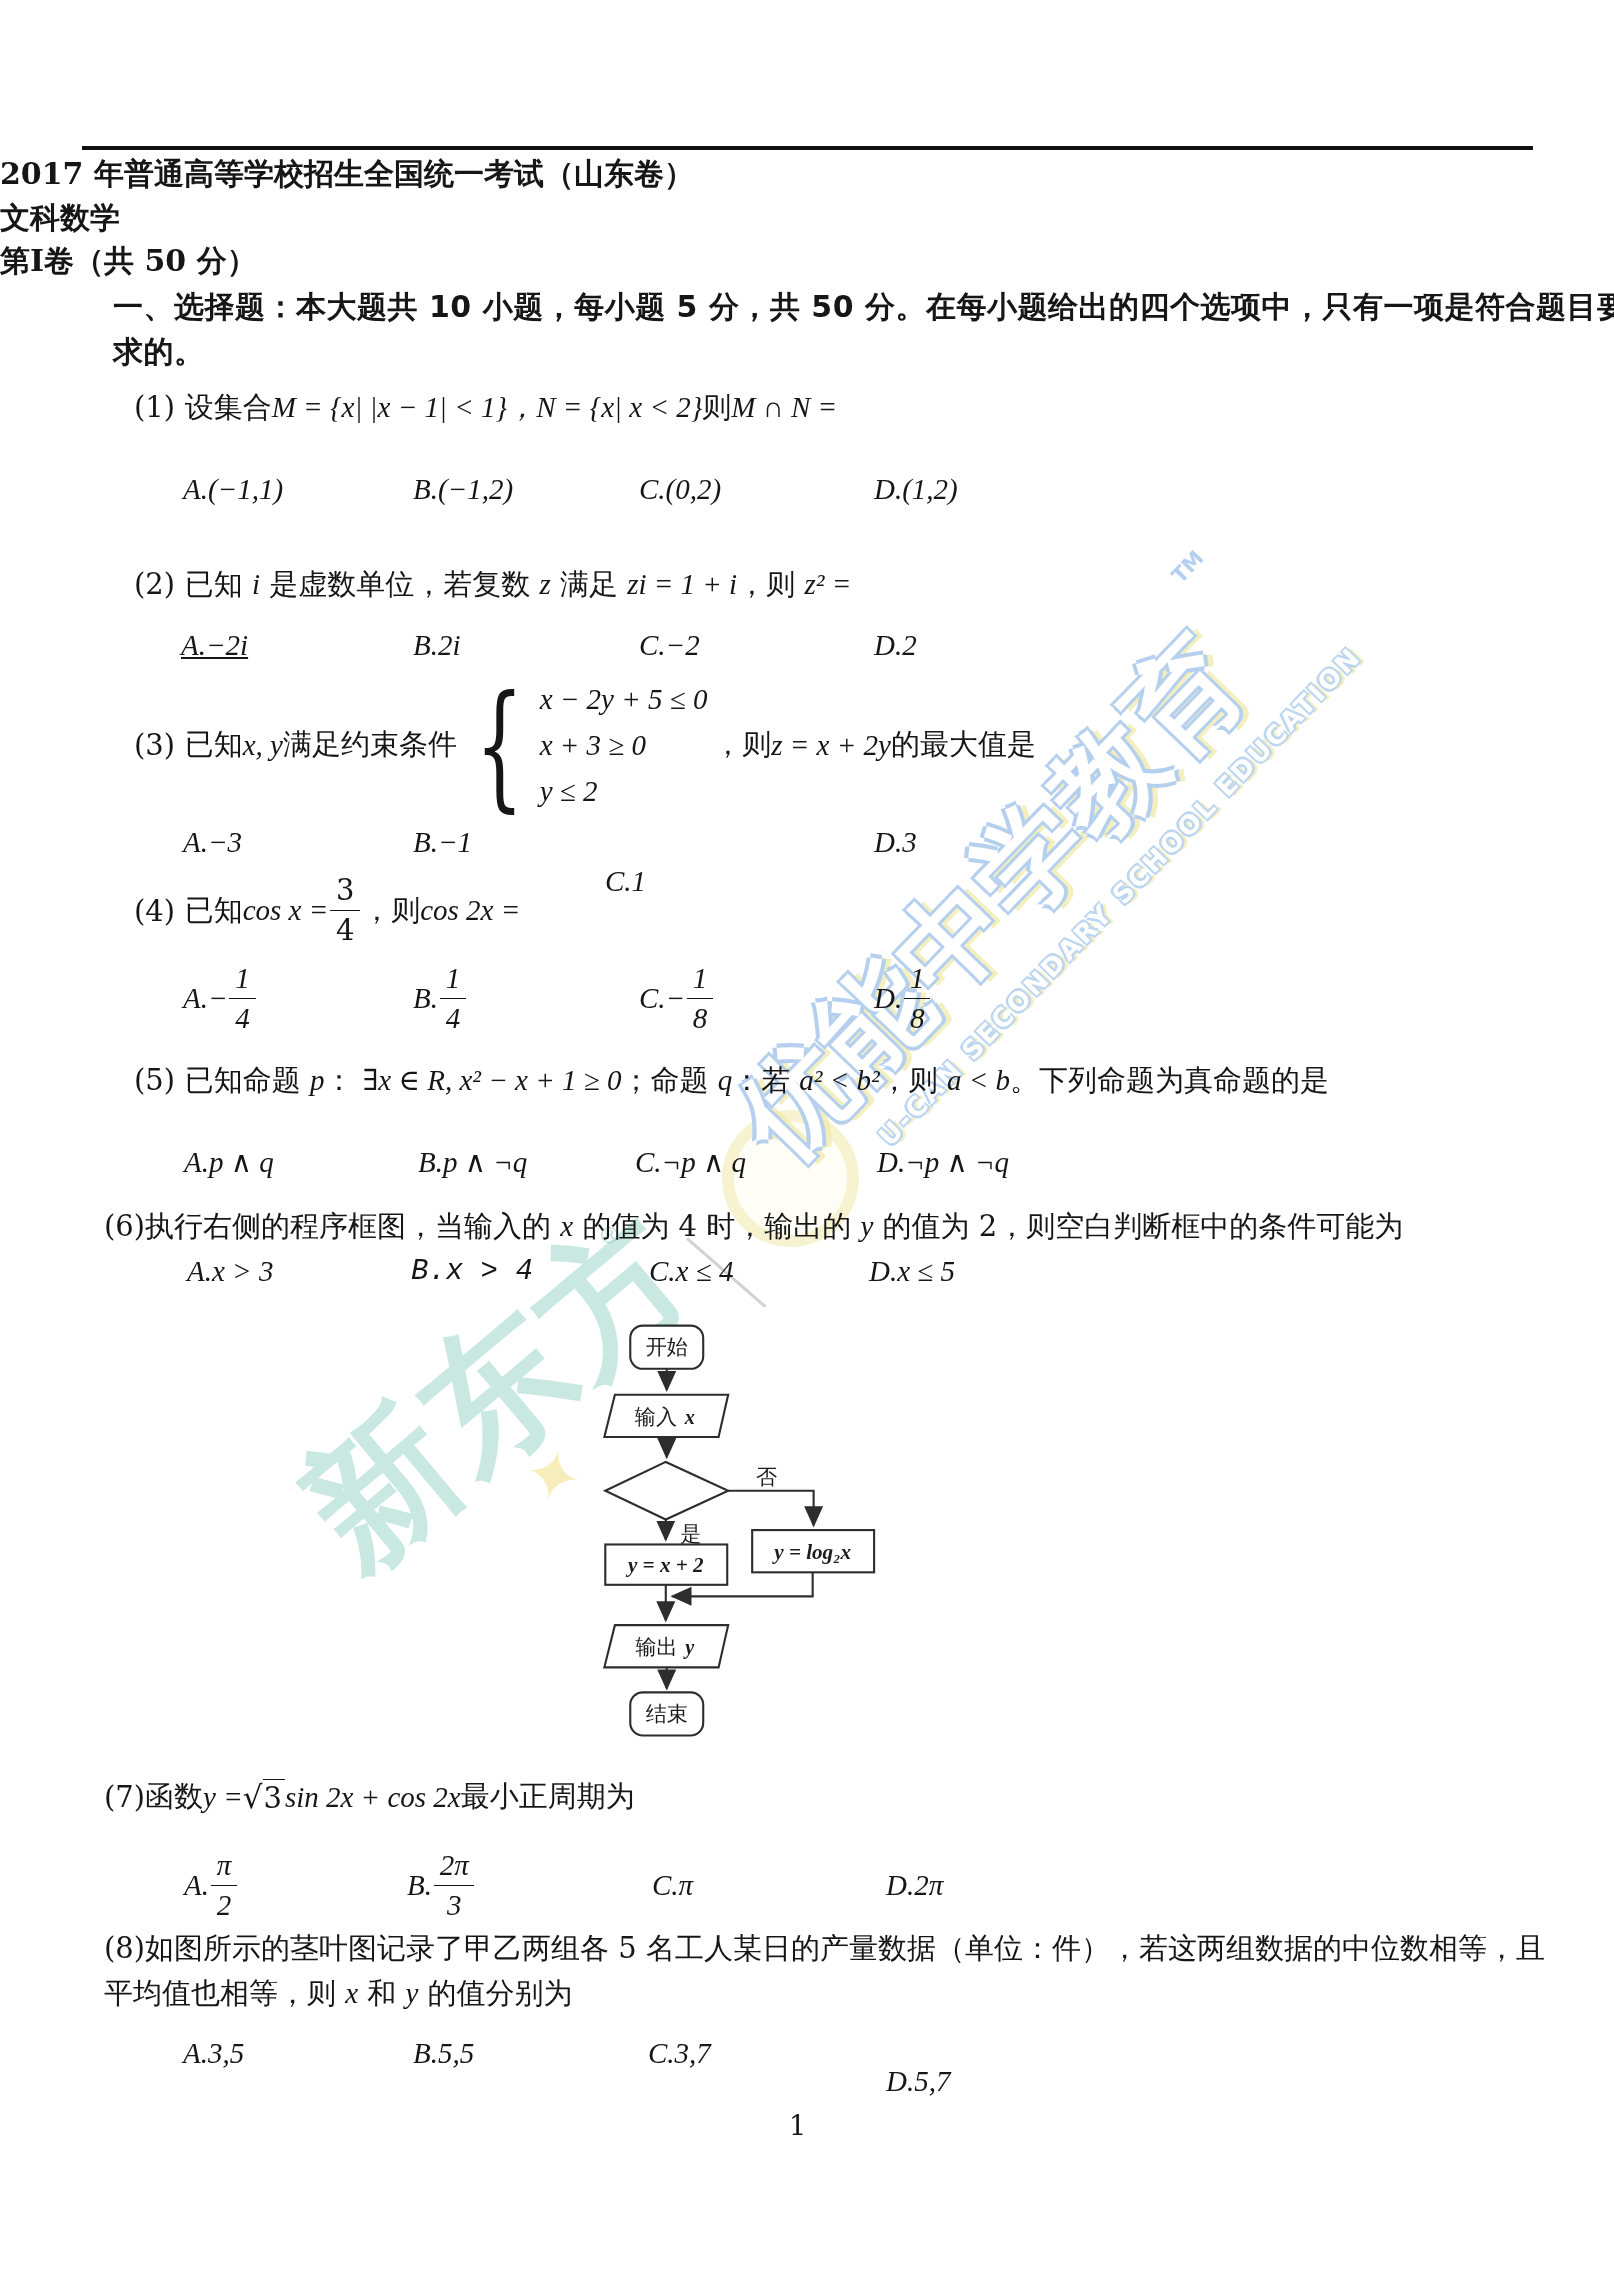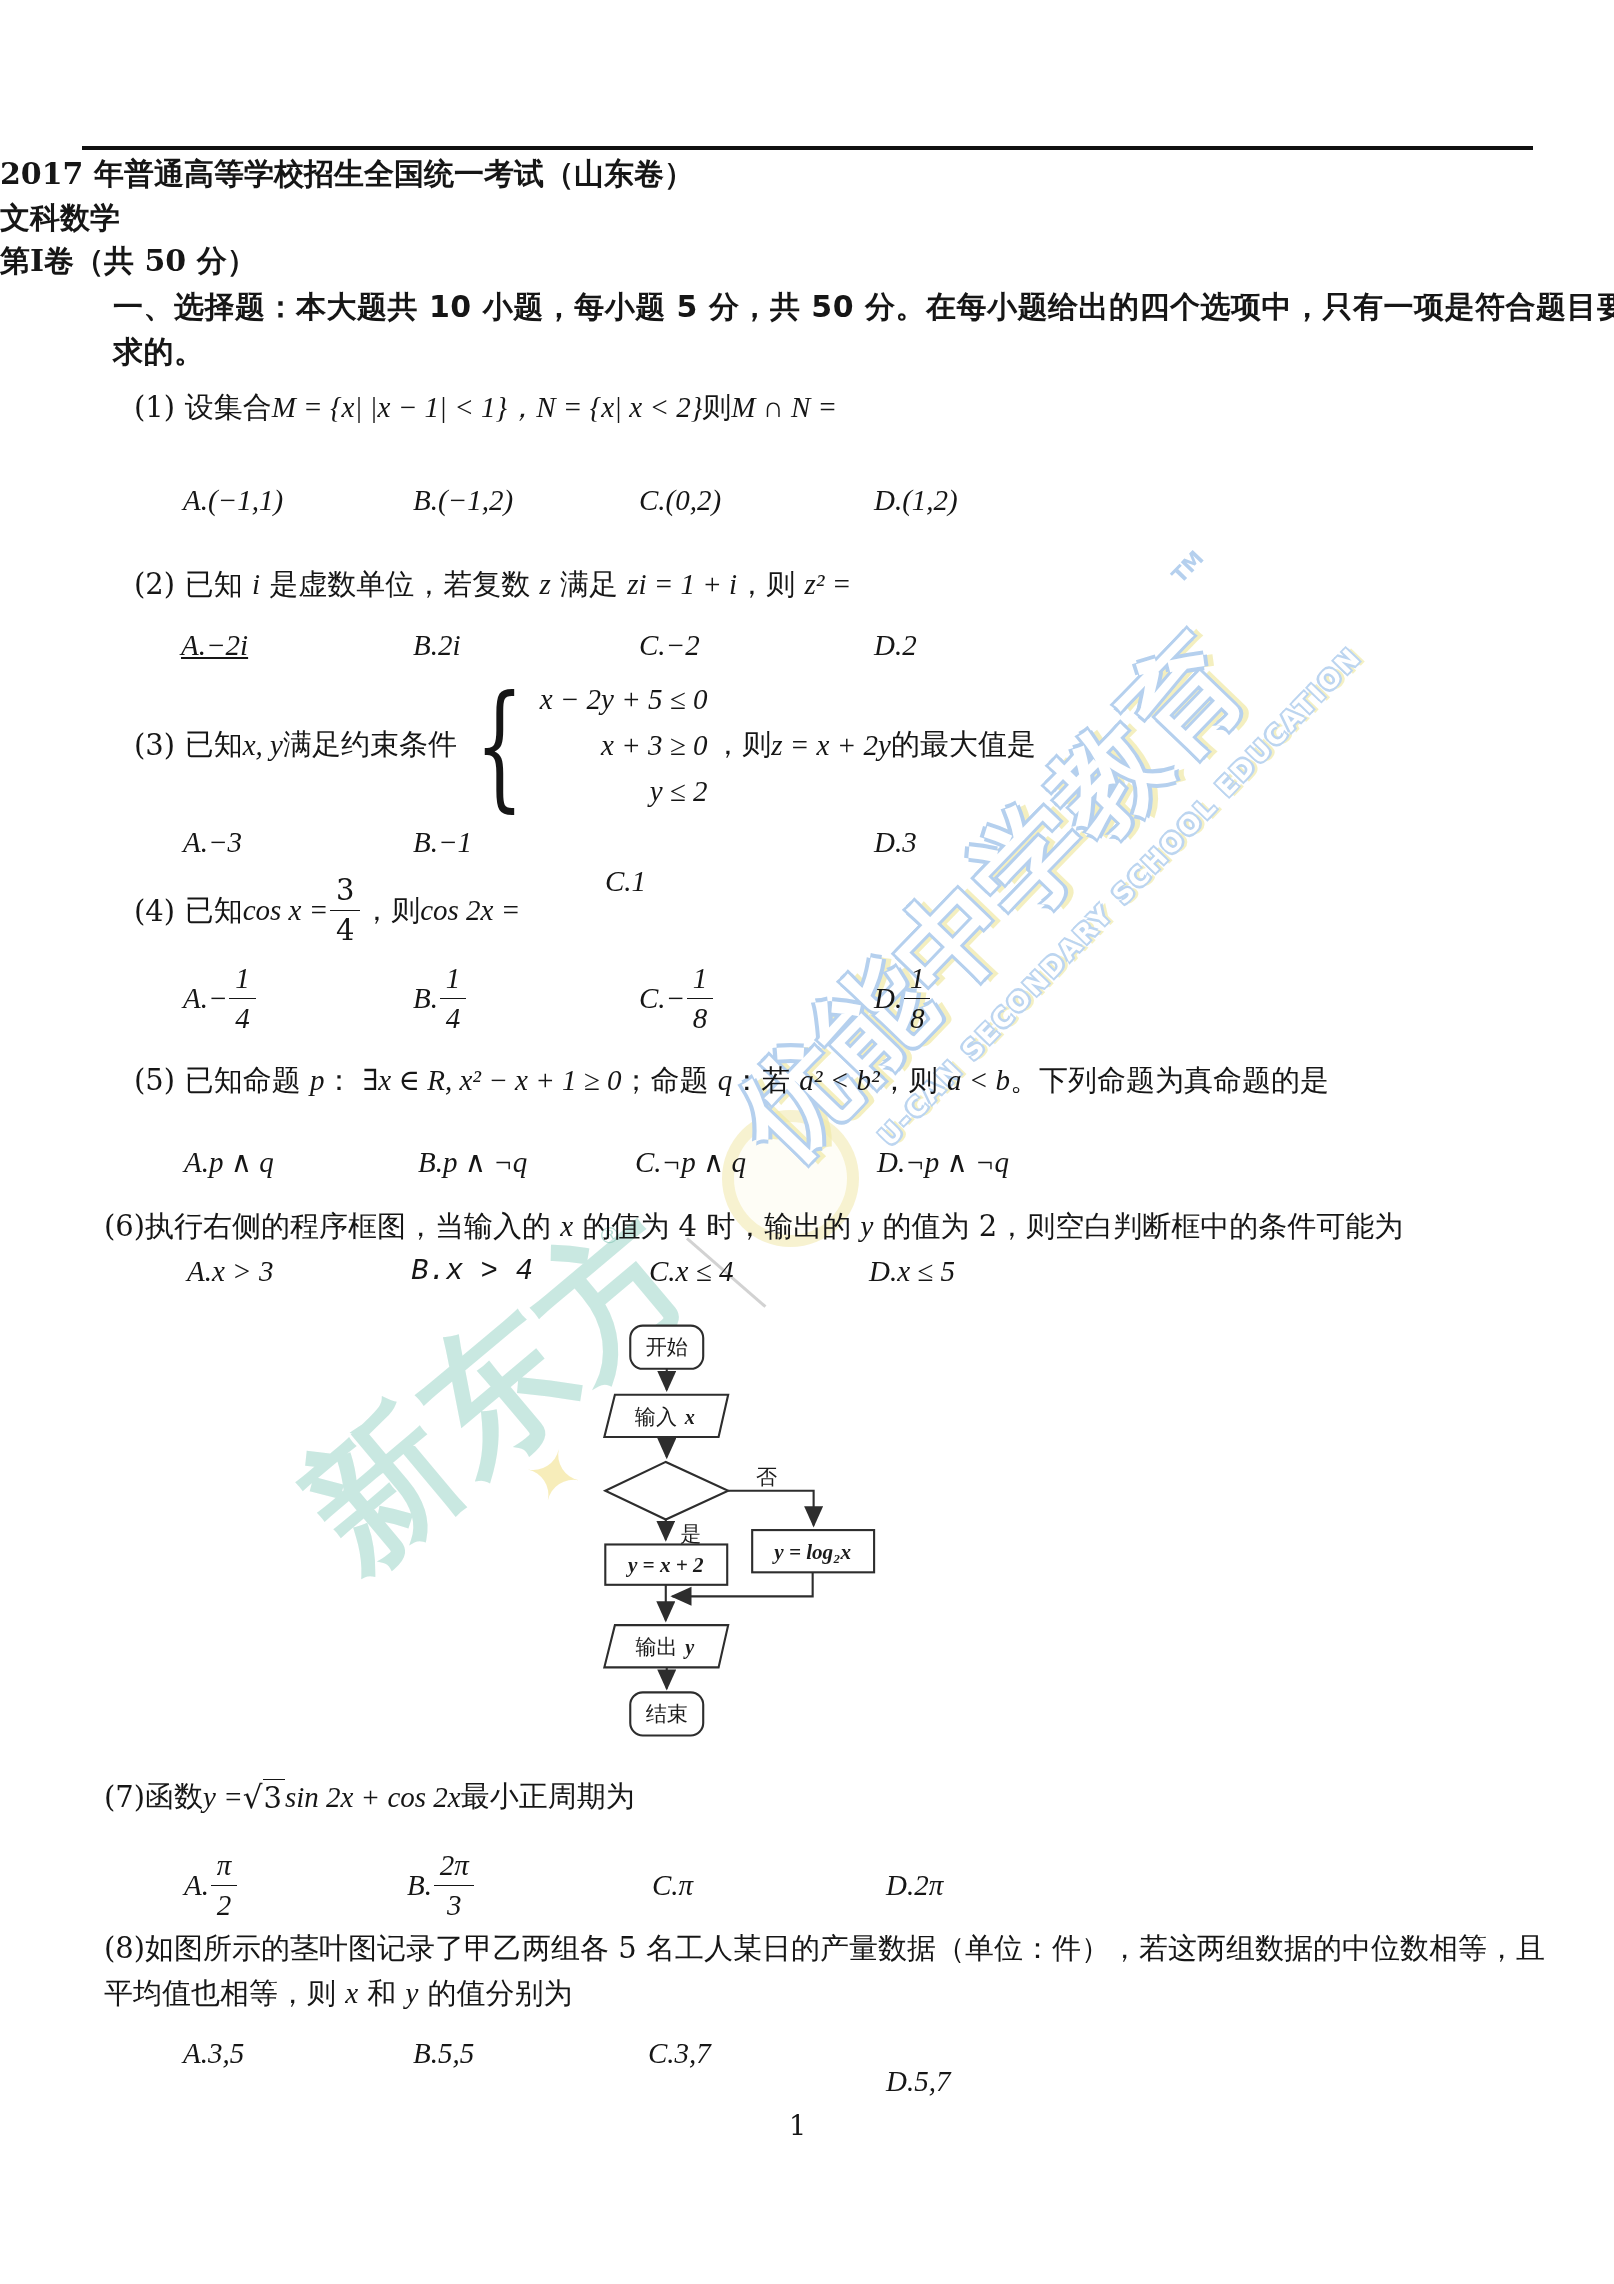--- a/index.html
+++ b/index.html
@@ -24,21 +24,21 @@
   .opt-frac{display:flex;align-items:center;height:85px;}
   .frac{display:inline-flex;flex-direction:column;align-items:center;line-height:1.15;
         vertical-align:middle;margin:0 1.9px;}
   .frac .num{border-bottom:1.9px solid #161616;padding:0 5.8px 2.9px;}
   .frac .den{padding-top:2.9px;}
   
   .qrow{display:flex;align-items:center;}
   .brace{font-size:127px;font-weight:300;line-height:144px;transform:scaleX(.6) scaleY(1.08);
          font-family:"DejaVu Serif",serif;font-style:normal;margin:0 -5.8px 0 1.9px;}
   .sys{display:flex;flex-direction:column;justify-content:space-between;height:136px;
-       text-align:right;padding:1.9px 5.8px;}
+       text-align:left;padding:1.9px 5.8px;}
   .sys .mt{line-height:44px;}
   
   .sqrt-sym{font-style:normal;font-size:31px;}
   .sqrt-val{border-top:1.9px solid #161616;font-style:normal;padding:1px 2.9px 0 1px;}
   
   .flow{position:absolute;left:557px;top:1316px;}
   .fc-shape{fill:#ffffff;stroke:#2d2d2d;stroke-width:2.2px;}
   .fc-line{fill:none;stroke:#2d2d2d;stroke-width:2.2px;}
   .fc-cn{font-family:"DejaVu Sans","Liberation Sans",sans-serif;font-size:22px;fill:#1c1c1c;}
   .fc-var{font-family:"Liberation Serif","DejaVu Serif",serif;font-style:italic;font-weight:bold;
@@ -87,21 +87,21 @@
   <div class="rule"></div>
   <div class="hdr" style="top:154px;">2017 年普通高等学校招生全国统一考试（山东卷）</div>
   <div class="hdr" style="top:198px;">文科数学</div>
   <div class="hdr" style="top:241px;">第Ⅰ卷（共 50 分）</div>
   <div class="instr" style="top:287px;">一、选择题：本大题共 10 小题，每小题 5 分，共 50 分。在每小题给出的四个选项中，只有一项是符合题目要</div>
   <div class="instr" style="top:332px;">求的。</div>
 
   <div class="q" style="top:388px;">
     <span class="qno">(1)</span><span class="cn">设集合</span><span class="mt">M = {x| |x − 1| &lt; 1}，N = {x| x &lt; 2}</span><span class="cn">则</span><span class="mt">M ∩ N =</span>
   </div>
-  <div class="opts" style="top:473px;margin-top:11px;">
+  <div class="opts" style="top:473px;">
     <span class="opt" style="left:183px;">A.(−1,1)</span>
     <span class="opt" style="left:413px;">B.(−1,2)</span>
     <span class="opt" style="left:639px;">C.(0,2)</span>
     <span class="opt" style="left:874px;">D.(1,2)</span>
   </div>
 
   <div class="q" style="top:565px;">
     <span class="qno">(2)</span><span class="cn">已知 </span><span class="mt">i</span><span class="cn"> 是虚数单位，若复数 </span><span class="mt">z</span><span class="cn"> 满足 </span><span class="mt">zi = 1 + i</span><span class="cn">，则 </span><span class="mt">z² =</span>
   </div>
   <div class="opts" style="top:629px;">

